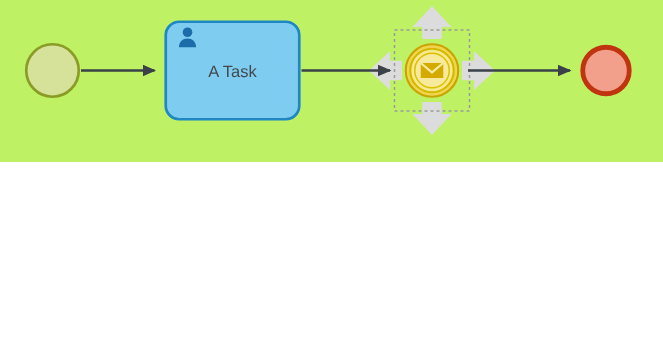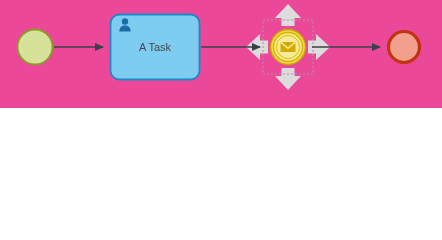--- a/index.html
+++ b/index.html
@@ -7,21 +7,21 @@
     padding: 0;
     background: #ffffff;
   }
   body {
     font-family: "Liberation Sans", sans-serif;
   }
   #canvas {
     position: relative;
     width: 442px;
     height: 108px;
-    background: #ec4899;
+    background: #bef264;
     overflow: hidden;
   }
   #canvas svg.layer {
     position: absolute;
     left: 0;
     top: 0;
     width: 442px;
     height: 108px;
     overflow: visible;
   }

